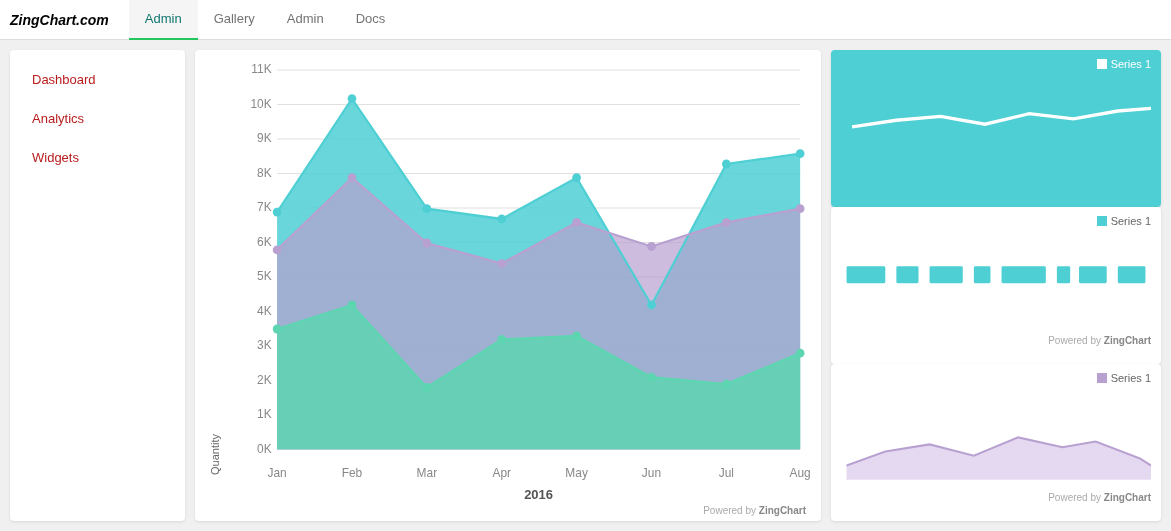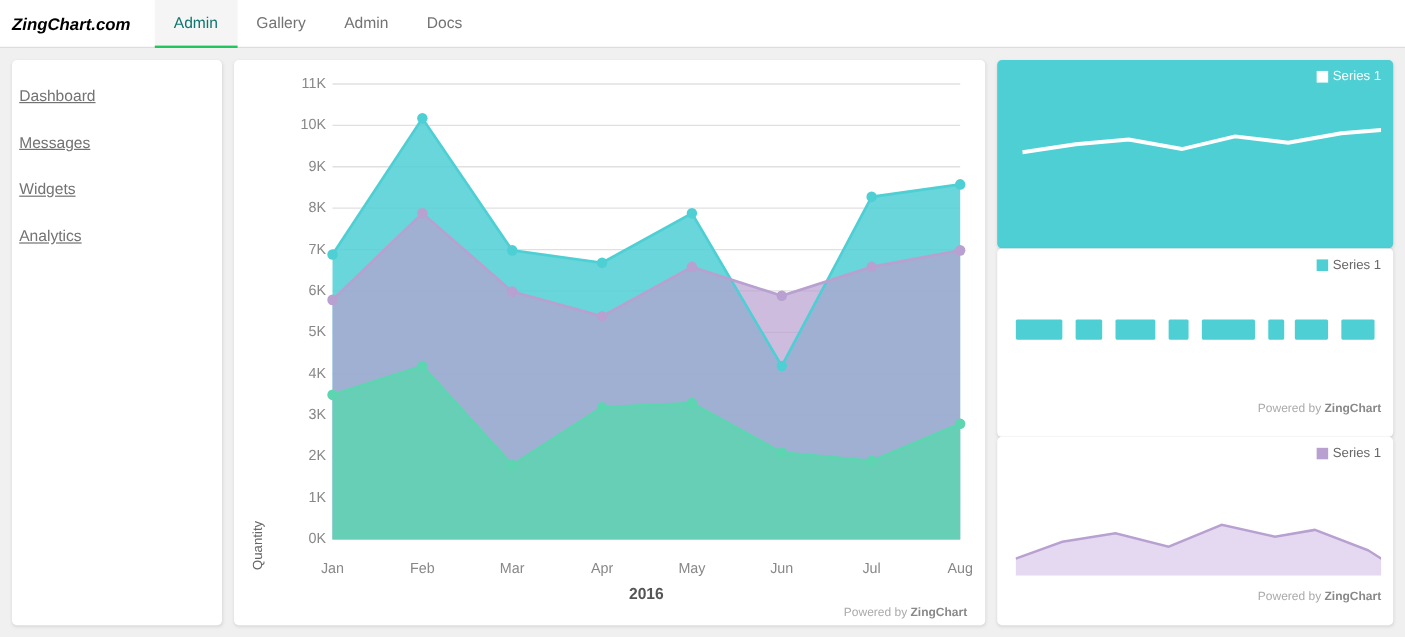--- a/index.html
+++ b/index.html
@@ -52,25 +52,24 @@
     
     .sidebar {
       background: #fff;
       border-radius: 4px;
       width: 175px;
       min-width: 175px;
       padding: 10px 0;
       box-shadow: 0 1px 3px rgba(0,0,0,0.1);
     }
     .sidebar .sidebar-item {
-      padding: 12px 6px;
+      padding: 12px 22px;
       cursor: pointer;
-      color: #737373;
+      color: #b91c1c;
       font-size: 13px;
-      text-decoration: underline;
     }
 
     
     .chart-area {
       flex: 1;
       background: #fff;
       border-radius: 4px;
       box-shadow: 0 1px 3px rgba(0,0,0,0.1);
       padding: 10px 10px 5px 10px;
       display: flex;
@@ -153,23 +152,22 @@
     <div class="nav-item">Gallery</div>
     <div class="nav-item">Admin</div>
     <div class="nav-item">Docs</div>
   </div>
 </div>
 
 <div class="main-layout">
 
   <div class="sidebar">
     <div class="sidebar-item">Dashboard</div>
-    <div class="sidebar-item">Messages</div>
+    <div class="sidebar-item">Analytics</div>
     <div class="sidebar-item">Widgets</div>
-    <div class="sidebar-item">Analytics</div>
   </div>
 
   <div class="chart-area">
     <div style="display:flex; flex:1; min-height:0;">
 
       <div class="y-axis-label-rotated">Quantity</div>
 
       <div style="flex:1; display:flex; flex-direction:column; min-width:0;">
         <svg width="100%" height="100%" viewBox="0 0 540 400" preserveAspectRatio="none">
 

